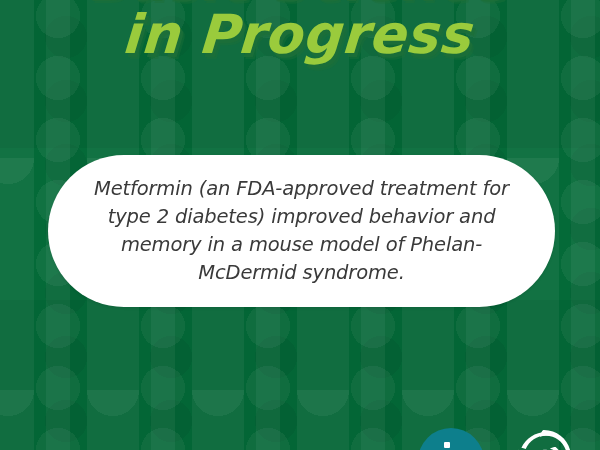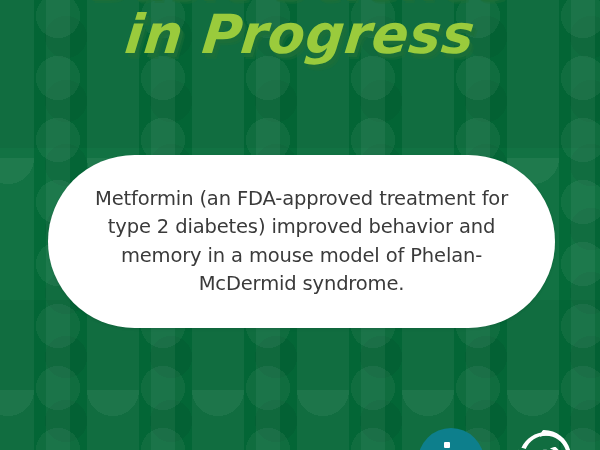--- a/index.html
+++ b/index.html
@@ -106,28 +106,29 @@
   .headline-line.l2 {
     margin-top: 6px;
   }
 
   
   .card {
     position: absolute;
     left: 48px;
     top: 155px;
     width: 507px;
-    height: 173px;
+    height: 152px;
     background: #ffffff;
     border-radius: 92px;
     z-index: 6;
     display: flex;
     align-items: center;
     justify-content: center;
     box-shadow: 0 1px 3px rgba(0,0,0,0.10);
+    font-style: italic;
   }
   .card-text {
     width: 430px;
     text-align: center;
     font-family: "DejaVu Sans", sans-serif;
     font-size: 19.5px;
     line-height: 1.44;
     color: #3a3a3a;
     letter-spacing: -0.15px;
   }

